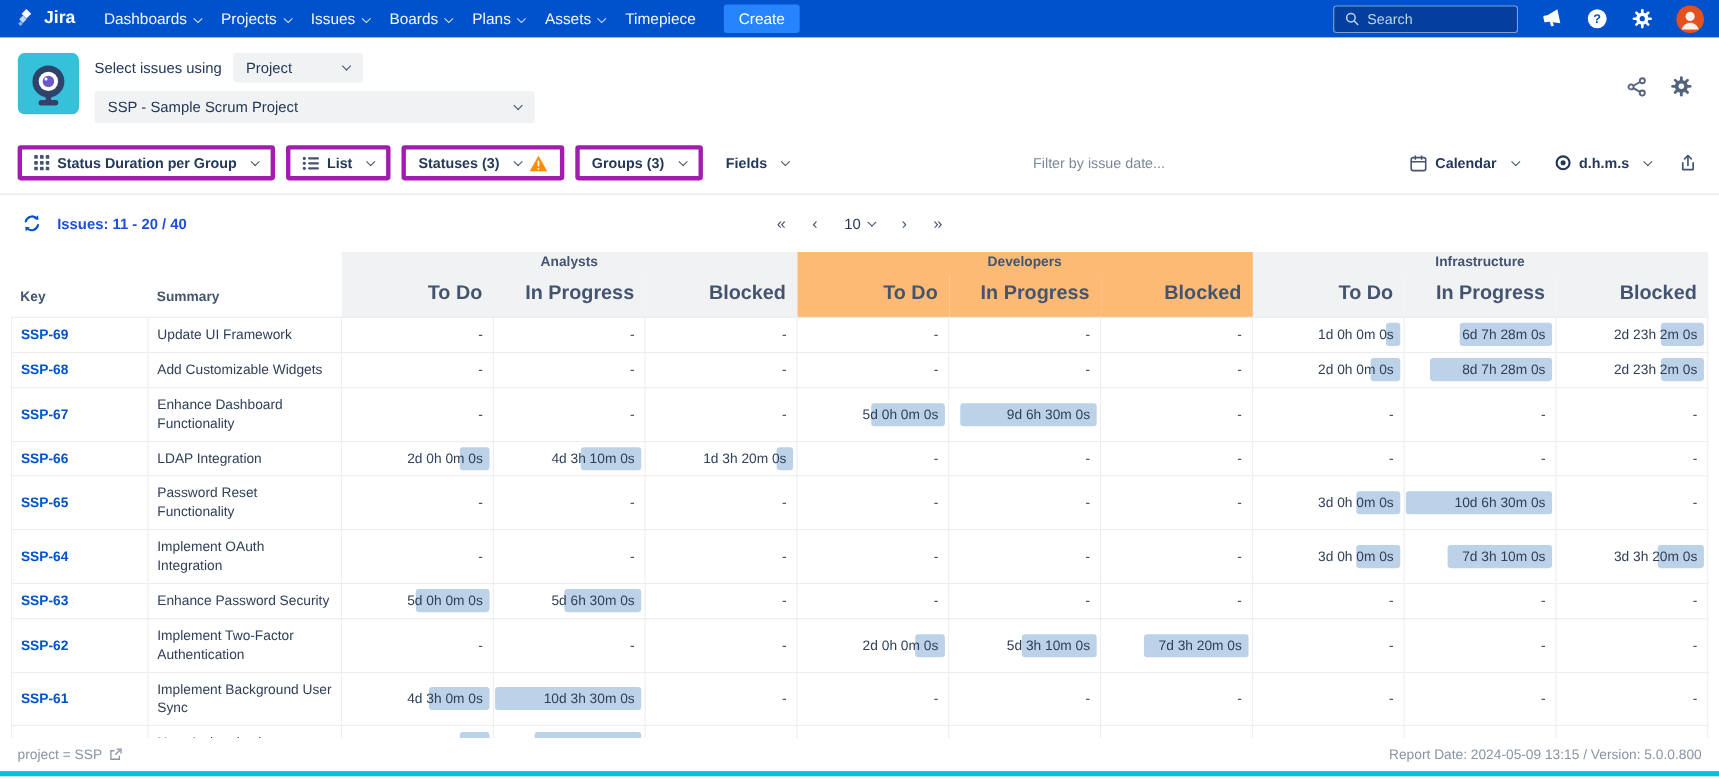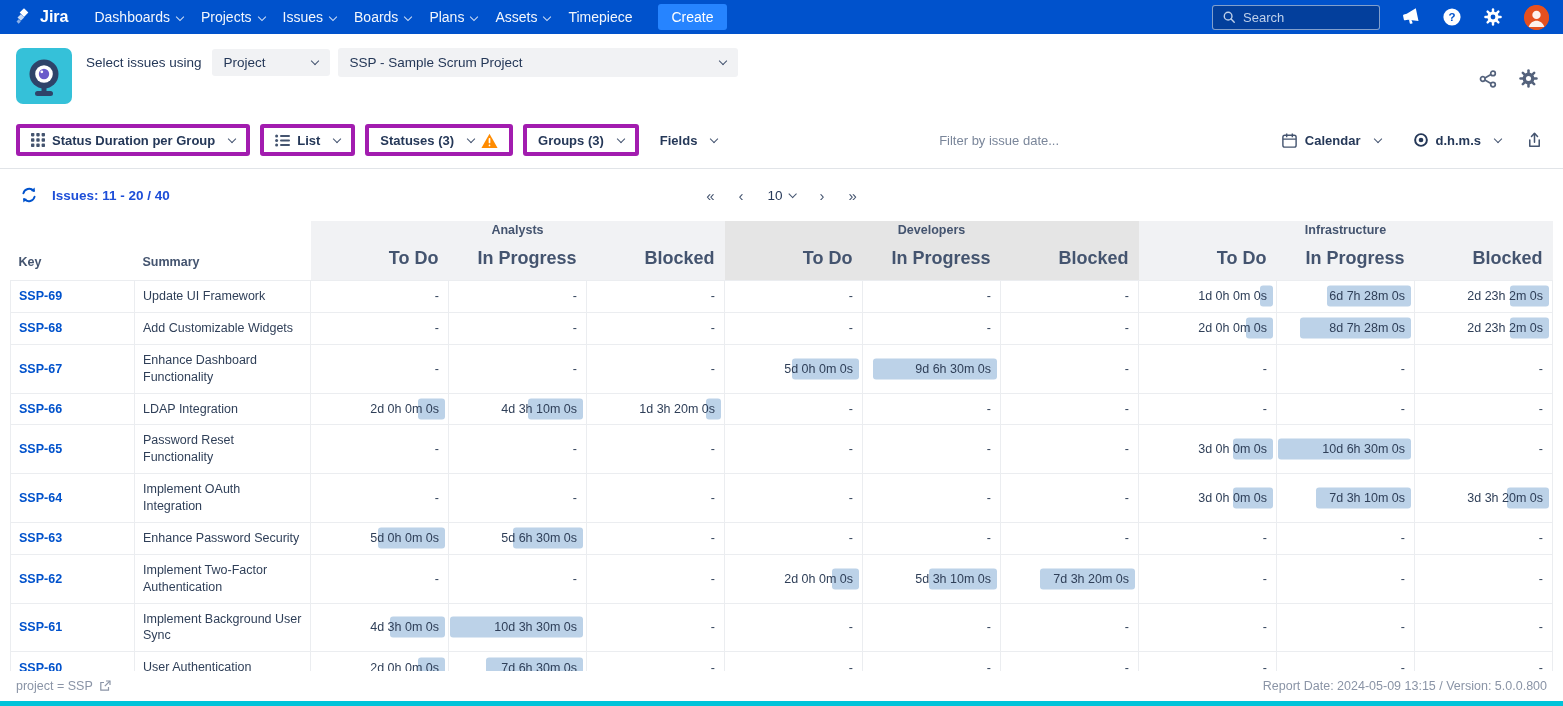--- a/index.html
+++ b/index.html
@@ -22,21 +22,21 @@
   .nav-right{margin-left:auto;display:flex;align-items:center;gap:21px;}
   .searchbox{display:flex;align-items:center;gap:7px;background:rgba(9,30,66,.35);border:1px solid rgba(255,255,255,.5);border-radius:3px;height:25px;padding:0 9px;width:168px;}
   .searchbox input{background:transparent;border:none;outline:none;color:#fff;font-family:inherit;font-size:13px;width:120px;}
   .searchbox input::placeholder{color:#BFD0EA;}
   .nav-icon{cursor:pointer;display:flex;align-items:center;}
   .avatar{width:25px;height:25px;border-radius:50%;background:#E5501F;display:flex;align-items:center;justify-content:center;cursor:pointer;overflow:hidden;}
 
   
   .apphead{display:flex;align-items:flex-start;padding:14px 16px 12px;gap:14px;flex:none;}
   .appicon{width:56px;height:56px;flex:none;}
-  .selects{display:flex;flex-direction:row;gap:8px;}
+  .selects{display:flex;flex-direction:column;gap:8px;}
   .sel-row{display:flex;align-items:center;gap:10px;}
   .sel-label{font-size:13.5px;color:#253858;}
   .select{display:flex;align-items:center;justify-content:space-between;background:#F1F2F4;border-radius:3px;padding:0 12px;height:27px;font-size:13.5px;color:#253858;cursor:pointer;}
   .select.sm{width:118px;}
   .select.lg{width:400px;height:29px;}
   .head-icons{margin-left:auto;display:flex;align-items:center;gap:20px;padding-top:20px;padding-right:8px;}
   .head-icons .nav-icon{opacity:.9;}
 
   
   .toolbar{display:flex;align-items:center;padding:8px 16px 12px;gap:10px;border-bottom:1px solid #E1E4E8;flex:none;}
@@ -54,21 +54,21 @@
   .pager .pg{cursor:pointer;line-height:1;}
   .pagesize{display:flex;align-items:center;font-size:13.5px;cursor:pointer;color:#253858;}
 
   
   .tablewrap{flex:1;padding:0 10px;overflow:hidden;}
   table{width:100%;border-collapse:collapse;table-layout:fixed;}
   thead th{border:none;}
   th.blank{background:#fff;}
   th.ghead{font-size:12.5px;font-weight:600;color:#44546F;text-align:center;padding:2px 0 5px;}
   th.g0,th.g2{background:#F1F2F4;}
-  th.g1{background:#e5e5e5;}
+  th.g1{background:#fdba74;}
   th.key-h,th.sum-h{font-size:12.5px;font-weight:600;color:#44546F;text-align:left;padding:6px 8px 11px;background:#fff;vertical-align:bottom;}
   th.col-h{font-size:18px;font-weight:600;color:#44546F;text-align:right;padding:6px 10px 11px;vertical-align:bottom;cursor:pointer;}
   tbody td{border:1px solid #EBEDF0;font-size:12.5px;color:#2F3F58;vertical-align:middle;}
   td.key{padding:8px 8px;}
   td.key a{color:var(--accent);text-decoration:none;font-weight:600;}
   td.sum{padding:7px 8px;line-height:1.35;}
   td.dur{position:relative;text-align:right;padding:8px 9px;}
   td .bar{position:absolute;right:3px;top:50%;transform:translateY(-50%);height:21px;border-radius:3px;background:var(--bar-fill);}
   td .val{position:relative;}
 

